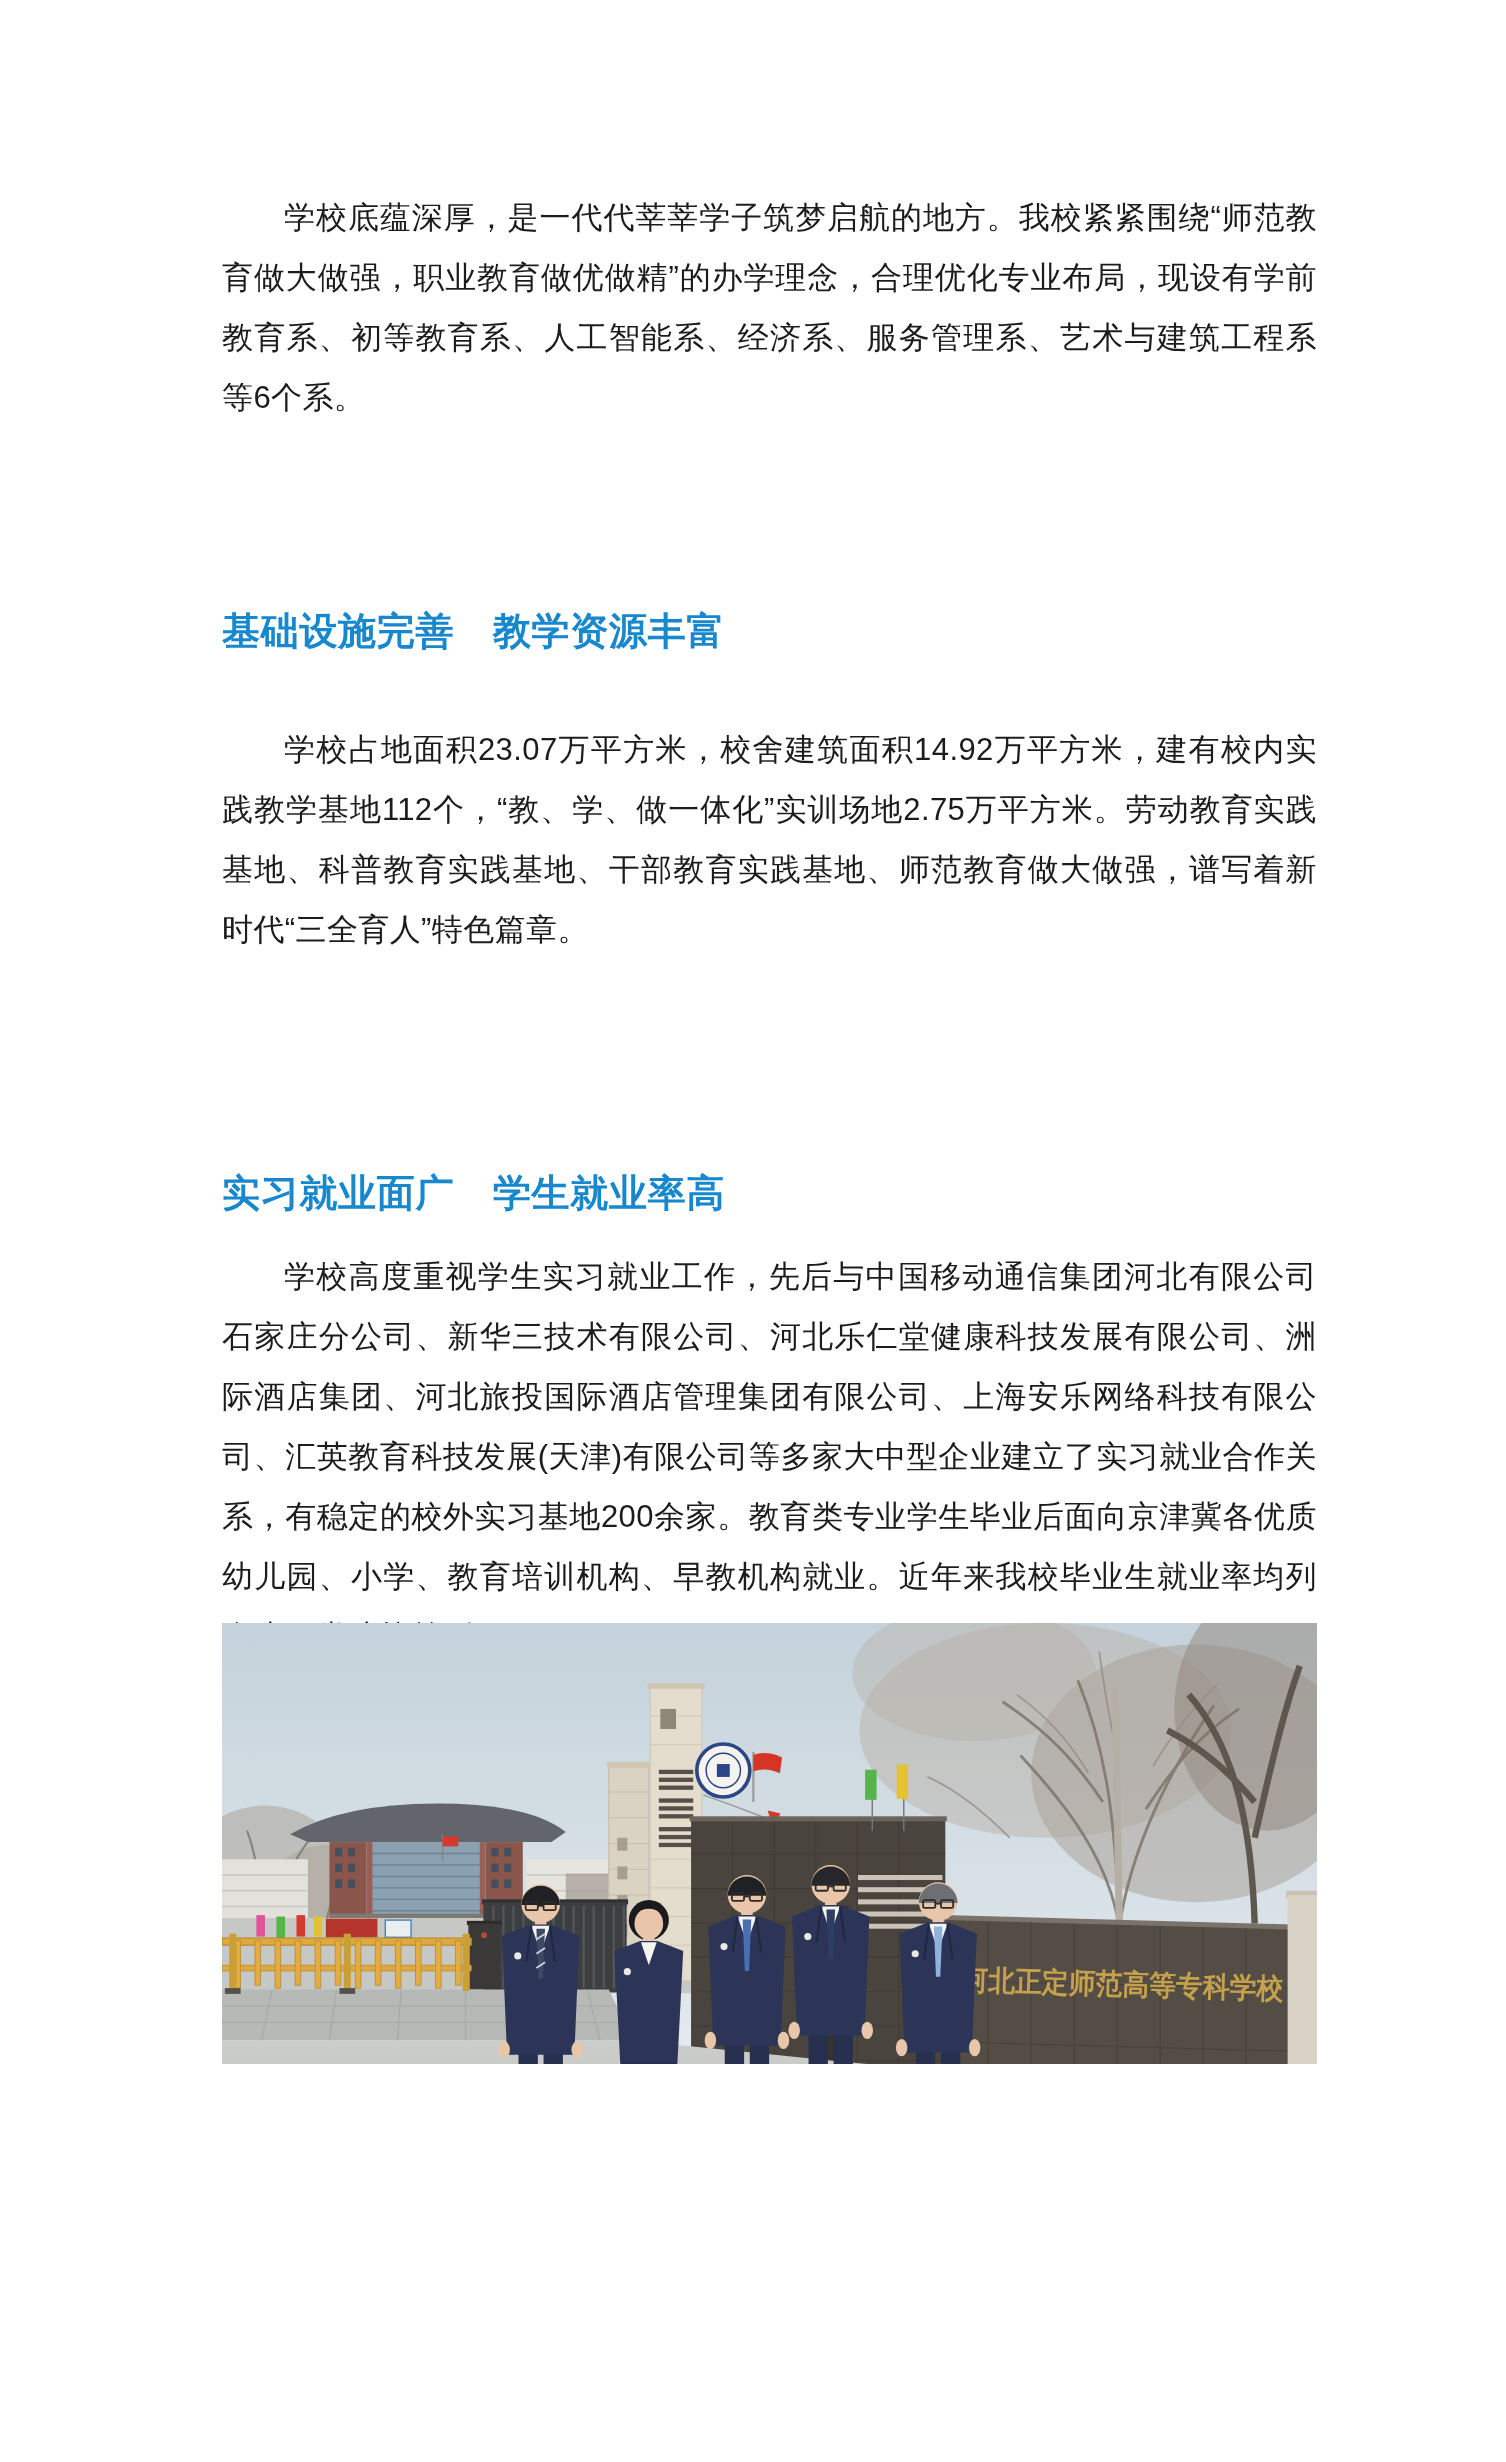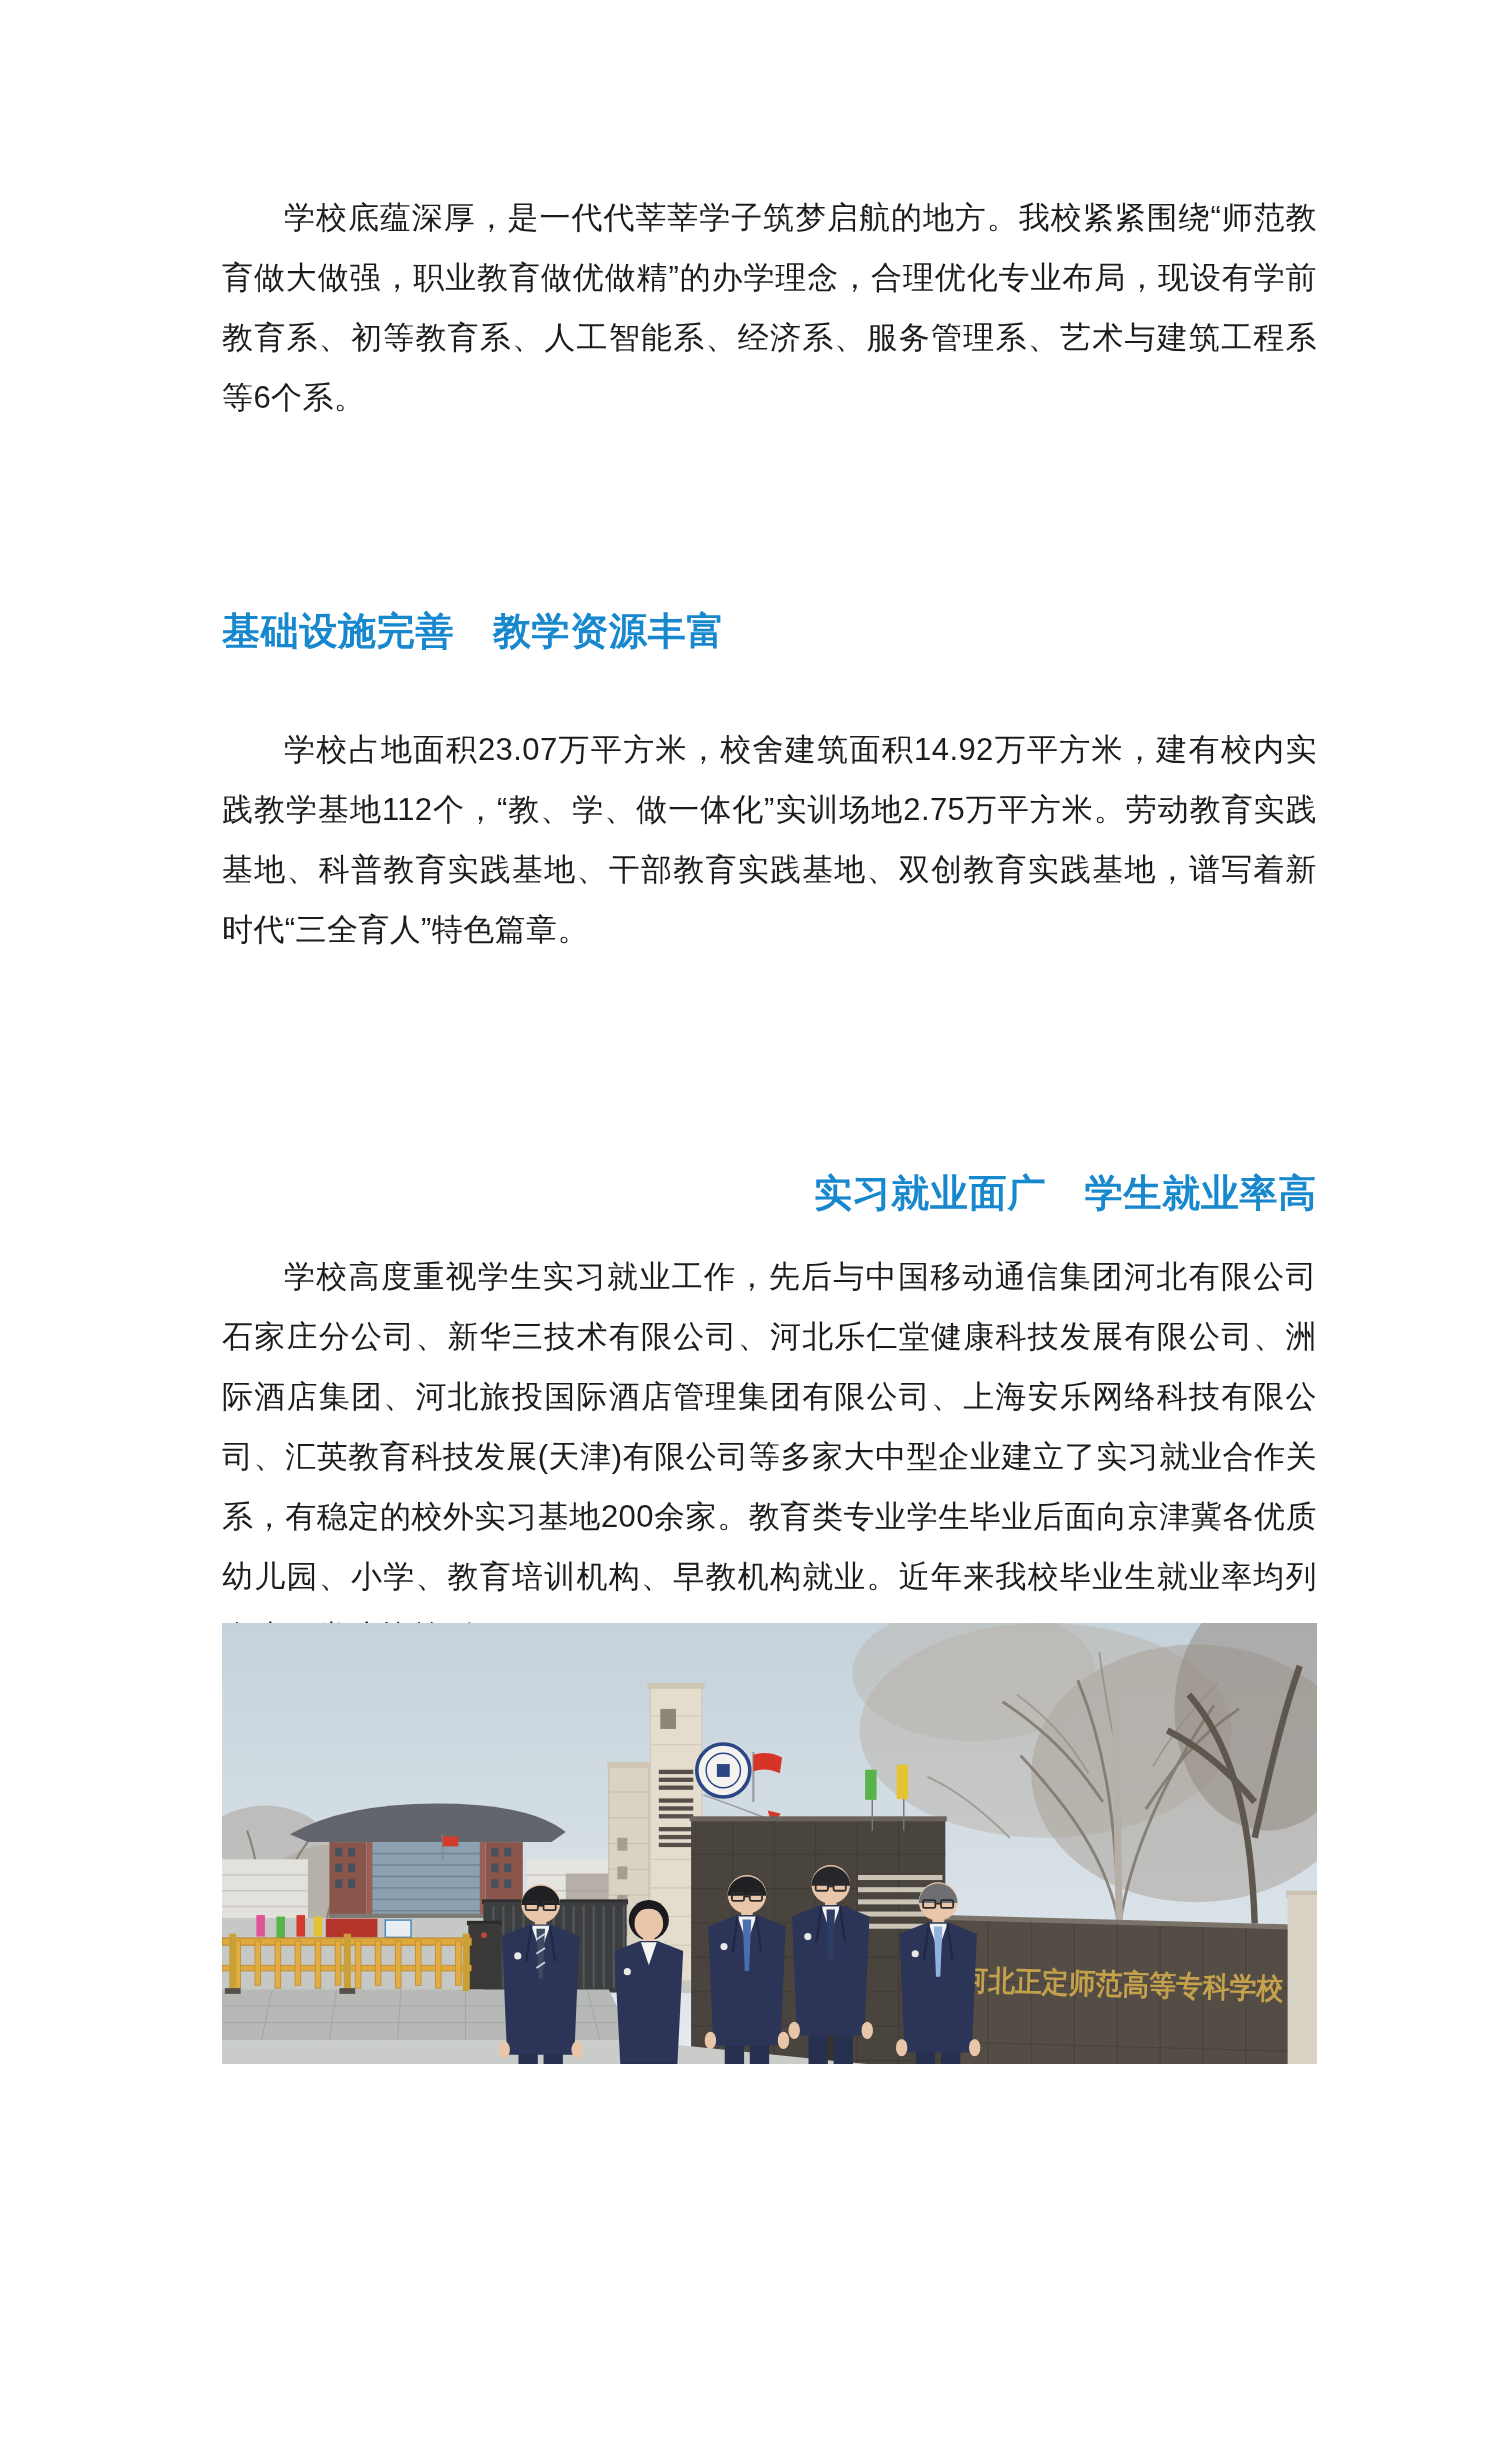--- a/index.html
+++ b/index.html
@@ -27,21 +27,21 @@
     margin:0;
     font-size:38px;
     line-height:43px;
     font-weight:bold;
     color:#1787CE;
     letter-spacing:0.7px;
   }
   #block-intro{top:188px;}
   #heading-1{top:610px;}
   #block-sec1{top:720px;}
-  #heading-2{top:1172px;text-align:right;}
+  #heading-2{top:1172px;}
   #block-sec2{top:1247px;}
   .photo{
     position:absolute;left:222px;top:1623px;width:1095px;height:615px;
     overflow:hidden;
   }
   .photo svg{display:block;width:100%;height:100%;}
   .footer-bar{
     position:absolute;left:0;top:2280px;width:881px;height:62px;
     background:#2E7A81;
     border-radius:0 31px 31px 0;
@@ -65,21 +65,21 @@
 <body>
 
 <div class="page">
 
   <div class="tblock" id="block-intro">
     <p>学校底蕴深厚，是一代代莘莘学子筑梦启航的地方。我校紧紧围绕“师范教育做大做强，职业教育做优做精”的办学理念，合理优化专业布局，现设有学前教育系、初等教育系、人工智能系、经济系、服务管理系、艺术与建筑工程系等6个系。</p>
   </div>
 
   <h2 class="sec-heading" id="heading-1">基础设施完善　教学资源丰富</h2>
   <div class="tblock" id="block-sec1">
-    <p>学校占地面积23.07万平方米，校舍建筑面积14.92万平方米，建有校内实践教学基地112个，“教、学、做一体化”实训场地2.75万平方米。劳动教育实践基地、科普教育实践基地、干部教育实践基地、双创教育实践基地，谱写着新时代“三全育人”特色篇章。</p>
+    <p>学校占地面积23.07万平方米，校舍建筑面积14.92万平方米，建有校内实践教学基地112个，“教、学、做一体化”实训场地2.75万平方米。劳动教育实践基地、科普教育实践基地、干部教育实践基地、师范教育做大做强，谱写着新时代“三全育人”特色篇章。</p>
   </div>
 
   <h2 class="sec-heading" id="heading-2">实习就业面广　学生就业率高</h2>
   <div class="tblock" id="block-sec2">
     <p>学校高度重视学生实习就业工作，先后与中国移动通信集团河北有限公司石家庄分公司、新华三技术有限公司、河北乐仁堂健康科技发展有限公司、洲际酒店集团、河北旅投国际酒店管理集团有限公司、上海安乐网络科技有限公司、汇英教育科技发展(天津)有限公司等多家大中型企业建立了实习就业合作关系，有稳定的校外实习基地200余家。教育类专业学生毕业后面向京津冀各优质幼儿园、小学、教育培训机构、早教机构就业。近年来我校毕业生就业率均列全省同类院校前列。</p>
   </div>
 
   <div class="photo">
     <svg viewBox="0 0 1529 859" preserveAspectRatio="none">
       <defs>

